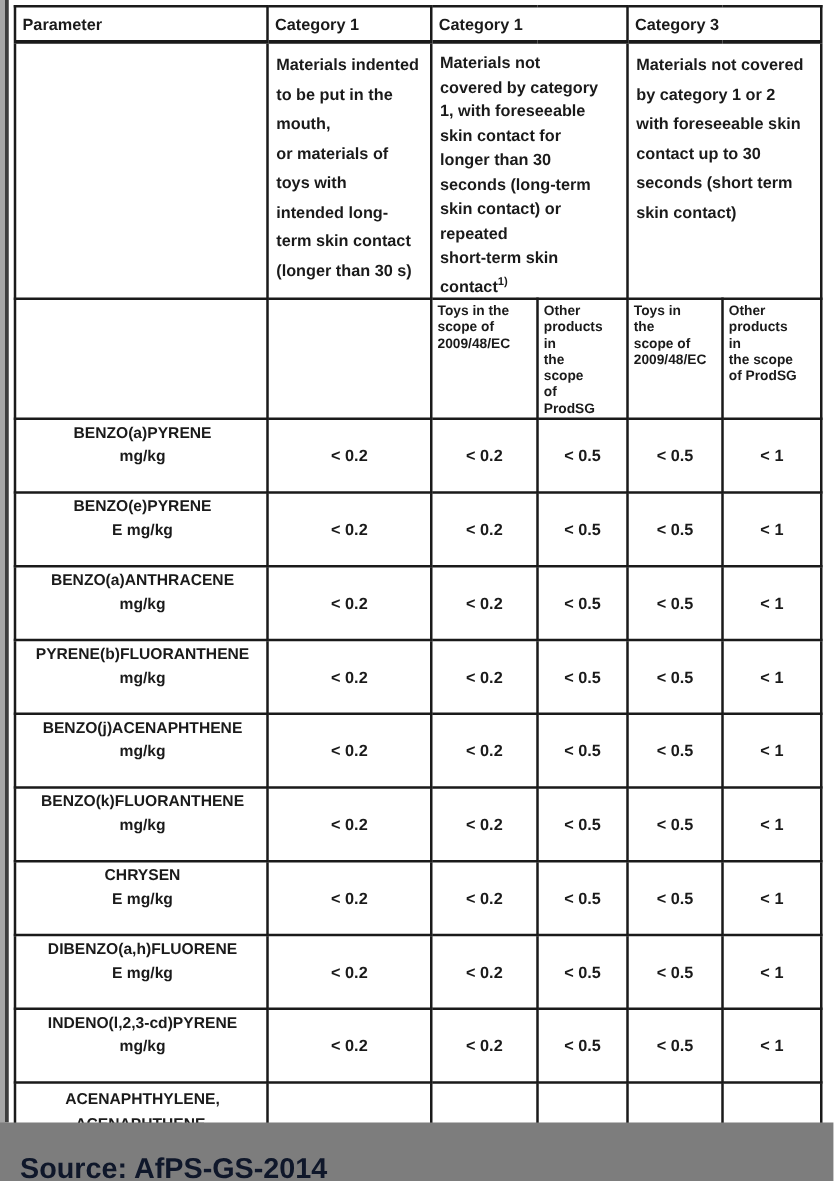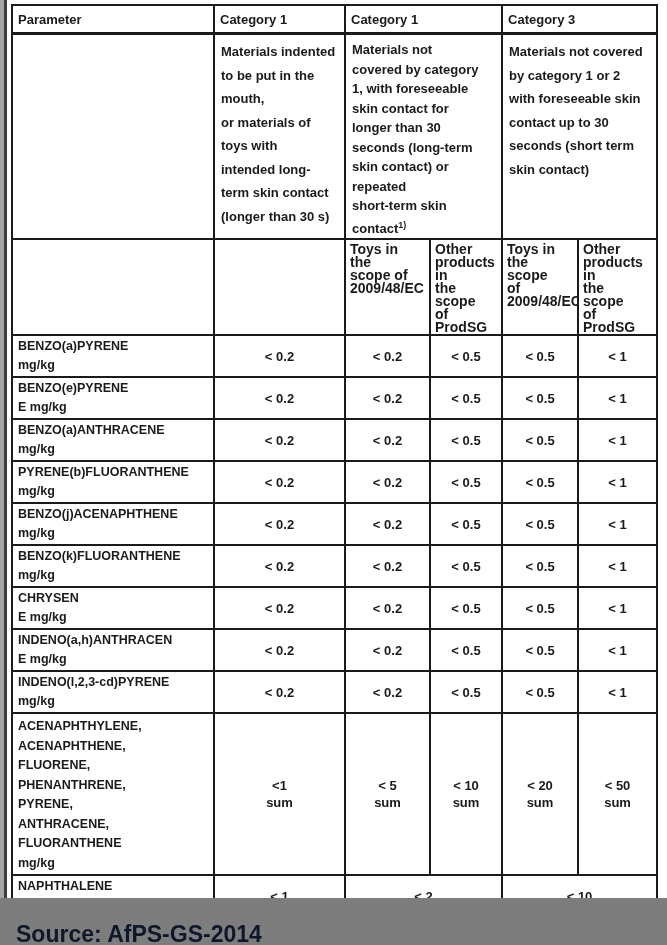--- a/index.html
+++ b/index.html
@@ -22,25 +22,25 @@
   
   .r-desc td{height:196px;vertical-align:top;}
   .desc{white-space:pre-line;font-size:13px;padding:5px 3px 0 6px;}
   .desc.c1{line-height:23.5px;}
   .desc.c2{line-height:19.5px;}
   .desc.c3{line-height:23.5px;}
   sup{font-size:9px;font-weight:bold;}
 
   
   .r-sub td{height:55px;vertical-align:top;}
-  .sub{white-space:pre-line;font-size:14px;line-height:13px;padding:3px 15px 0 4px;}
+  .sub{white-space:pre-line;font-size:11px;line-height:13px;padding:3px 15px 0 4px;}
 
   
   .r-data td{height:36px;}
-  .param{white-space:pre-line;font-size:12.5px;line-height:19px;padding:1px 3px 1px 5px;text-align:left;}
+  .param{white-space:pre-line;font-size:12.5px;line-height:19px;padding:1px 3px 18px 5px;text-align:center;}
   .val{font-size:13px;text-align:center;white-space:pre-line;line-height:17px;}
   .r-tall td{height:156px;}
   .r-tall .param{vertical-align:top;padding-top:3px;line-height:19.5px;border-radius:17px;}
   .r-naph td{height:36px;}
   .r-sum td{height:20px;border-bottom:3px solid #1a1a1a;}
   .r-sum .param{font-size:13px;line-height:18px;}
 
   
   .footer-bar{position:absolute;left:0;top:898px;width:667px;height:47px;background:#7d7d7d;}
   .source{padding:23px 0 0 16px;font-size:23px;font-weight:bold;color:#0f172a;}
@@ -173,21 +173,21 @@
       <tr class="r-data">
         <td class="param">CHRYSEN
 E mg/kg</td>
         <td class="val">&lt; 0.2</td>
         <td class="val">&lt; 0.2</td>
         <td class="val">&lt; 0.5</td>
         <td class="val">&lt; 0.5</td>
         <td class="val">&lt; 1</td>
       </tr>
       <tr class="r-data">
-        <td class="param">INDENO(a,h)ANTHRACEN
+        <td class="param">DIBENZO(a,h)FLUORENE
 E mg/kg</td>
         <td class="val">&lt; 0.2</td>
         <td class="val">&lt; 0.2</td>
         <td class="val">&lt; 0.5</td>
         <td class="val">&lt; 0.5</td>
         <td class="val">&lt; 1</td>
       </tr>
       <tr class="r-data">
         <td class="param">INDENO(l,2,3-cd)PYRENE
 mg/kg</td>

